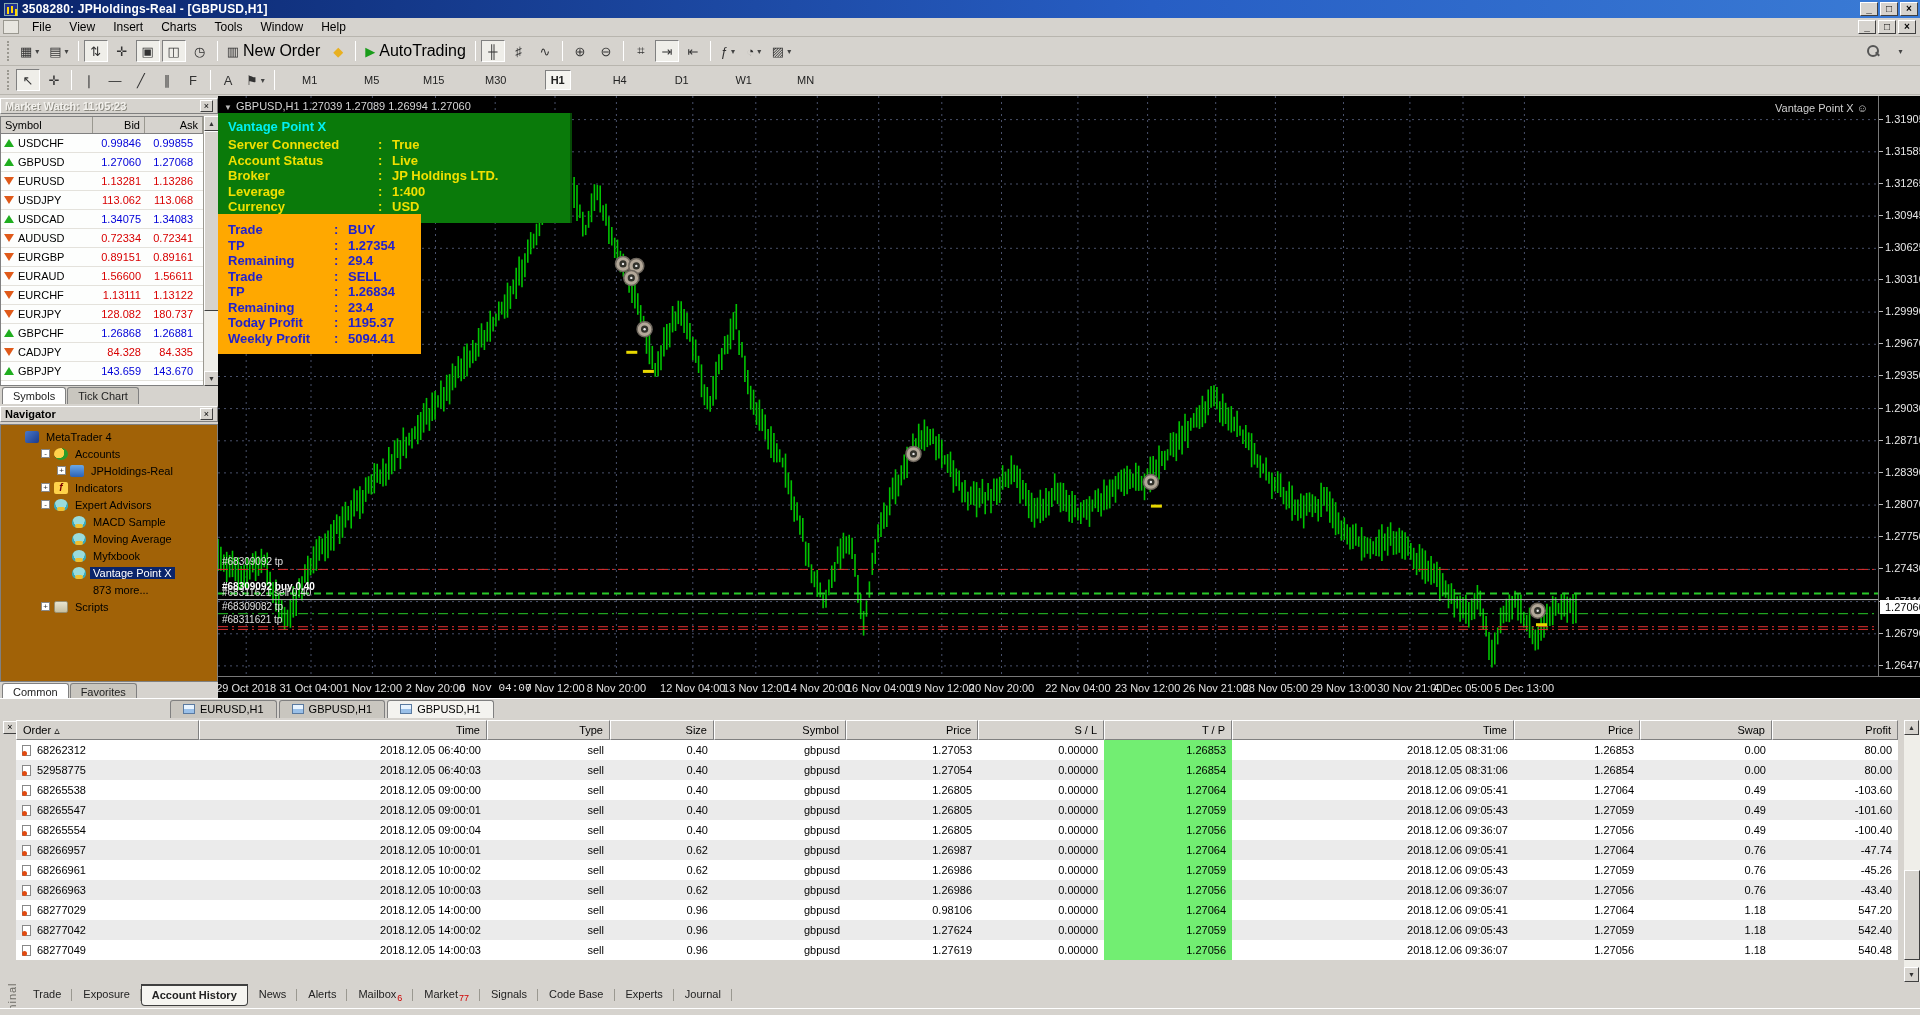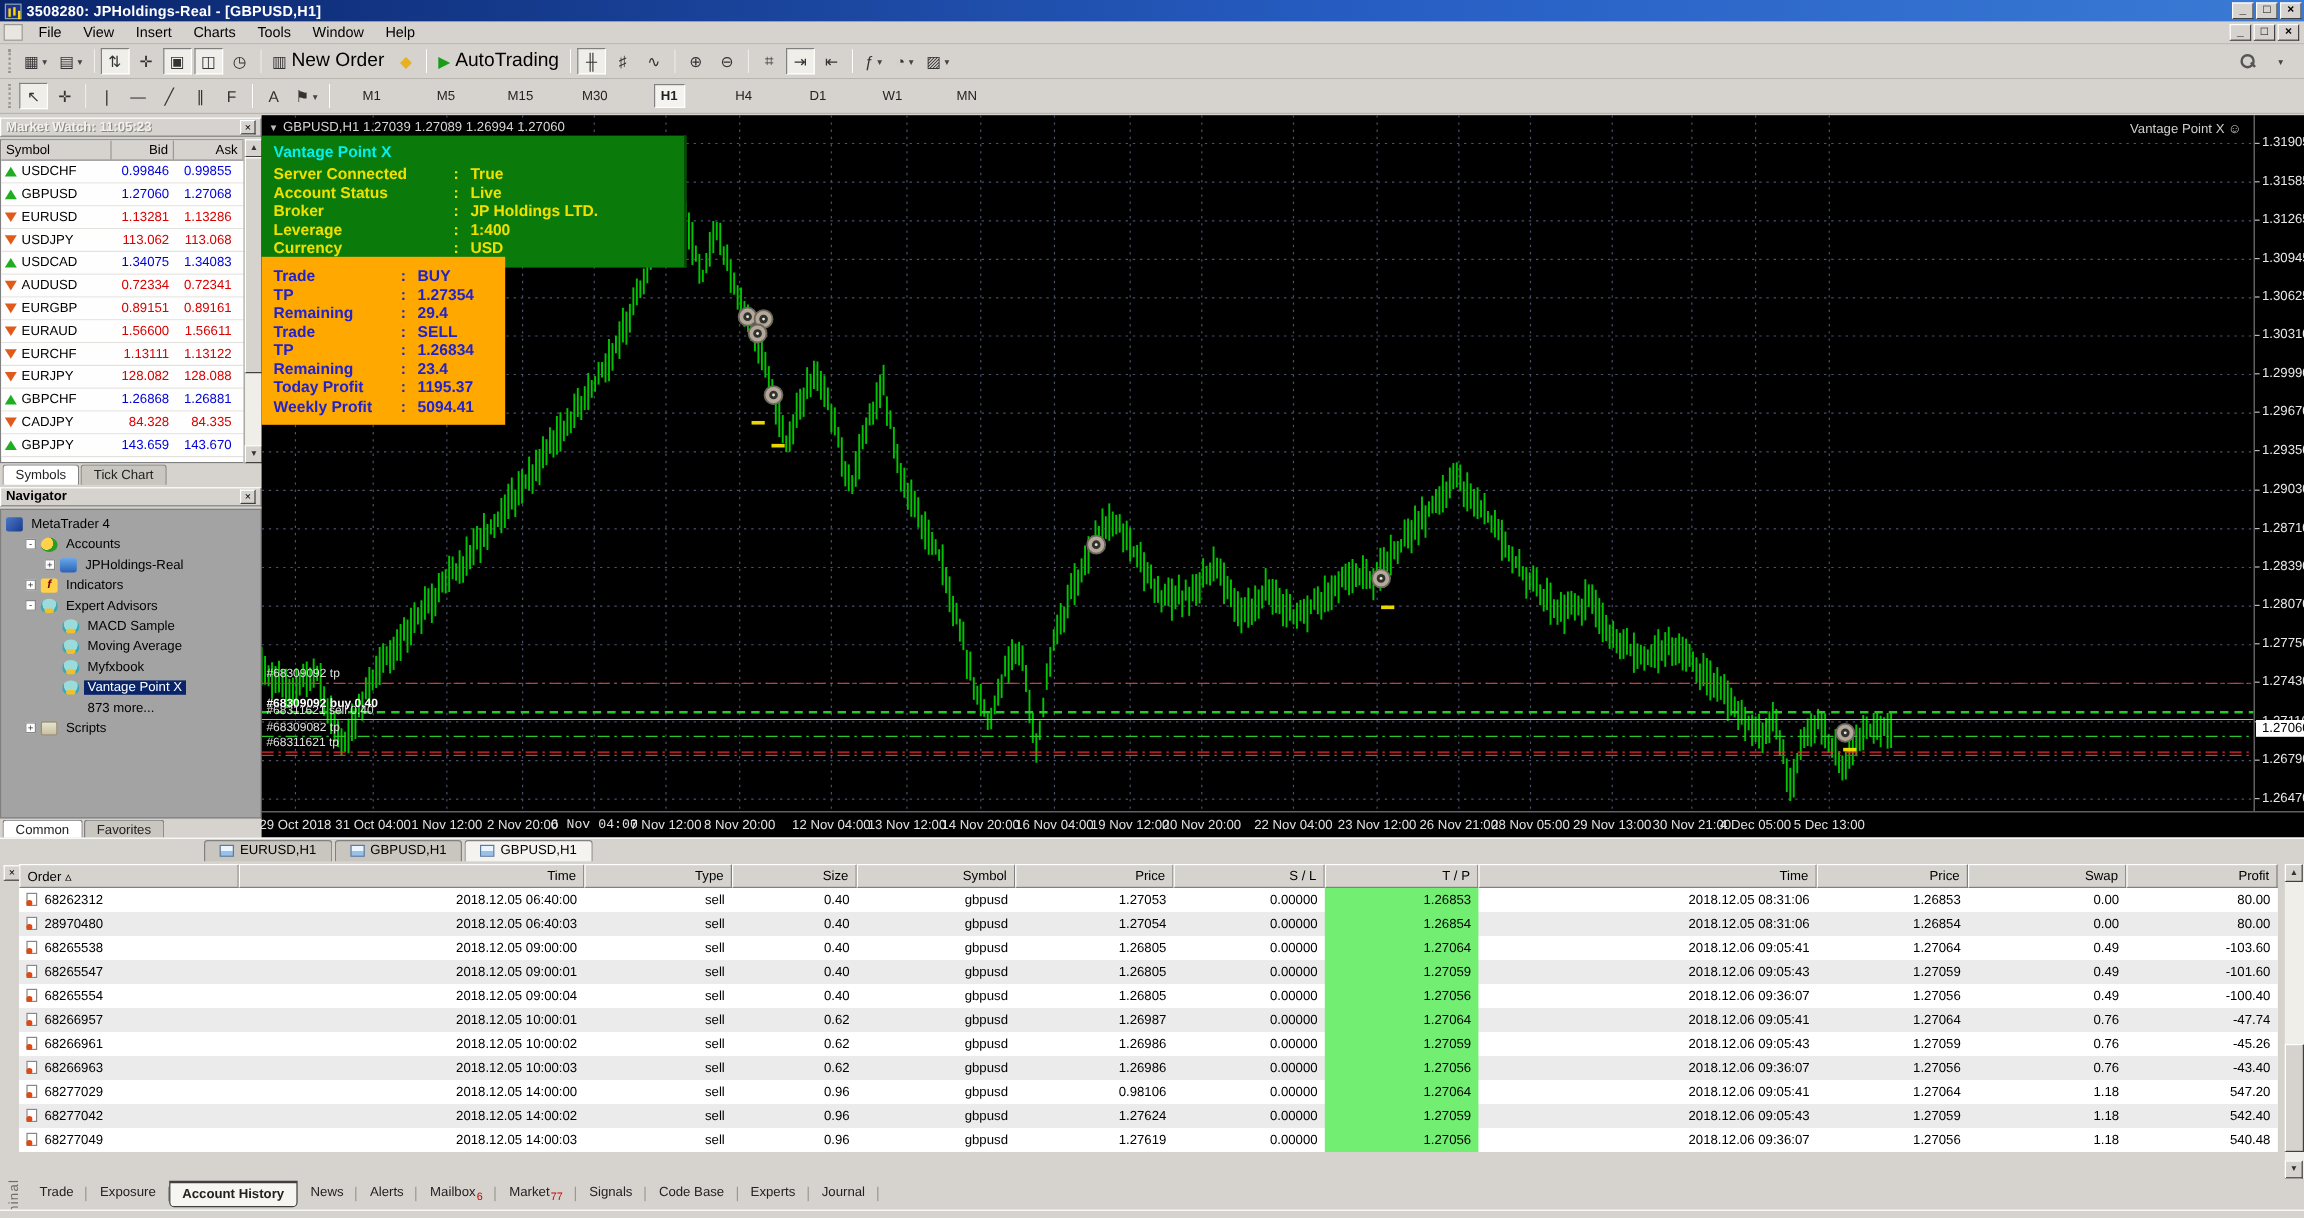--- a/index.html
+++ b/index.html
@@ -78,22 +78,22 @@
     font-size:7px; text-align:center; line-height:13px; color:#333; }
   .sb-btn.bottom { position:absolute; bottom:0; }
   .sb-thumb { position:absolute; left:0; width:15px; background:#d6d3ce; border:1px solid;
     border-color:#fff #404040 #404040 #fff; }
   .panel-tabs { position:absolute; left:0; width:218px; height:18px; display:flex; align-items:flex-end;
     padding-left:2px; gap:1px; }
   .ptab { padding:2px 10px 2px; font-size:11px; background:#c9c6bf; border:1px solid #808080; border-bottom:none;
     border-radius:3px 3px 0 0; color:#222; }
   .ptab.active { background:#fff; font-weight:normal; position:relative; top:0; }
   .nav-panel { position:absolute; left:0; top:310px; width:218px; height:296px; }
-  .nav-tree { position:absolute; left:0; top:18px; width:218px; height:258px; background:#a3a3a3;
-    border:1px solid #808080; overflow:hidden; padding-top:2px; }
+  .nav-tree { position:absolute; left:0; top:18px; width:218px; height:258px; background:#a16207;
+    border:1px solid #808080; overflow:hidden; padding-top:2px;padding-left:20px; }
   .tree-row { display:flex; align-items:center; height:15px; margin:2px 0; white-space:nowrap; }
   .expand-box { width:9px; height:9px; border:1px solid #888; background:#fff; font-size:8px; line-height:7px;
     text-align:center; margin-right:4px; color:#333; flex:none; }
   .nico { width:14px; height:12px; margin-right:4px; flex:none; border-radius:2px; }
   .nico-mt4 { background:linear-gradient(135deg,#4a78c8,#1a3a8c); }
   .nico-accounts { background:radial-gradient(circle at 35% 40%,#ffd24a 45%,#2a9c2a 48%); border-radius:50%; }
   .nico-account { background:linear-gradient(180deg,#6aa8e8,#2a62b8); }
   .nico-indicators { background:#ffd24a; color:#7a0000; font-size:10px; font-style:italic; font-weight:bold;
     text-align:center; line-height:12px; }
   .nico-ea { background:radial-gradient(ellipse at 50% 35%,#9adcdc 55%,#3aa8b8 60%); border-radius:50% 50% 40% 40%;
@@ -433,21 +433,21 @@
               </span>
               <span class="mw-bid">1.13111</span>
               <span class="mw-ask">1.13122</span>
             </div>
             <div class="mw-row down">
               <span class="mw-sym">
                 <span class="arr down"></span>
                 <span>EURJPY</span>
               </span>
               <span class="mw-bid">128.082</span>
-              <span class="mw-ask">128.088</span>
+              <span class="mw-ask">180.737</span>
             </div>
             <div class="mw-row up">
               <span class="mw-sym">
                 <span class="arr up"></span>
                 <span>GBPCHF</span>
               </span>
               <span class="mw-bid">1.26868</span>
               <span class="mw-ask">1.26881</span>
             </div>
             <div class="mw-row down">
@@ -1280,21 +1280,21 @@
             <div class="t-cell right" style="width: 132px;">gbpusd</div>
             <div class="t-cell right" style="width: 132px;">1.27053</div>
             <div class="t-cell right" style="width: 126px;">0.00000</div>
             <div class="t-cell right tp-green" style="width: 128px;">1.26853</div>
             <div class="t-cell right" style="width: 282px;">2018.12.05 08:31:06</div>
             <div class="t-cell right" style="width: 126px;">1.26853</div>
             <div class="t-cell right" style="width: 132px;">0.00</div>
             <div class="t-cell right" style="width: 126px;">80.00</div>
           </div>
           <div class="t-row alt">
-            <div class="t-cell" style="width: 183px;"><span class="doc-ico"></span><span>28970480</span></div>
+            <div class="t-cell" style="width: 183px;"><span class="doc-ico"></span><span>52958775</span></div>
             <div class="t-cell right" style="width: 288px;">2018.12.05 06:40:03</div>
             <div class="t-cell right" style="width: 123px;">sell</div>
             <div class="t-cell right" style="width: 104px;">0.40</div>
             <div class="t-cell right" style="width: 132px;">gbpusd</div>
             <div class="t-cell right" style="width: 132px;">1.27054</div>
             <div class="t-cell right" style="width: 126px;">0.00000</div>
             <div class="t-cell right tp-green" style="width: 128px;">1.26854</div>
             <div class="t-cell right" style="width: 282px;">2018.12.05 08:31:06</div>
             <div class="t-cell right" style="width: 126px;">1.26854</div>
             <div class="t-cell right" style="width: 132px;">0.00</div>

